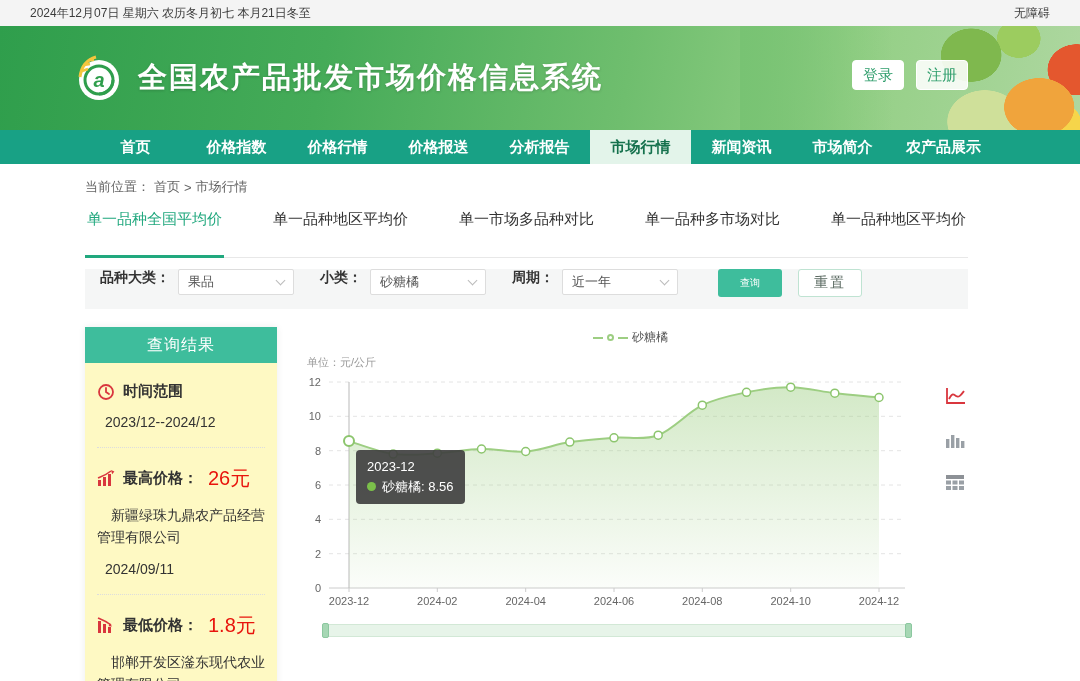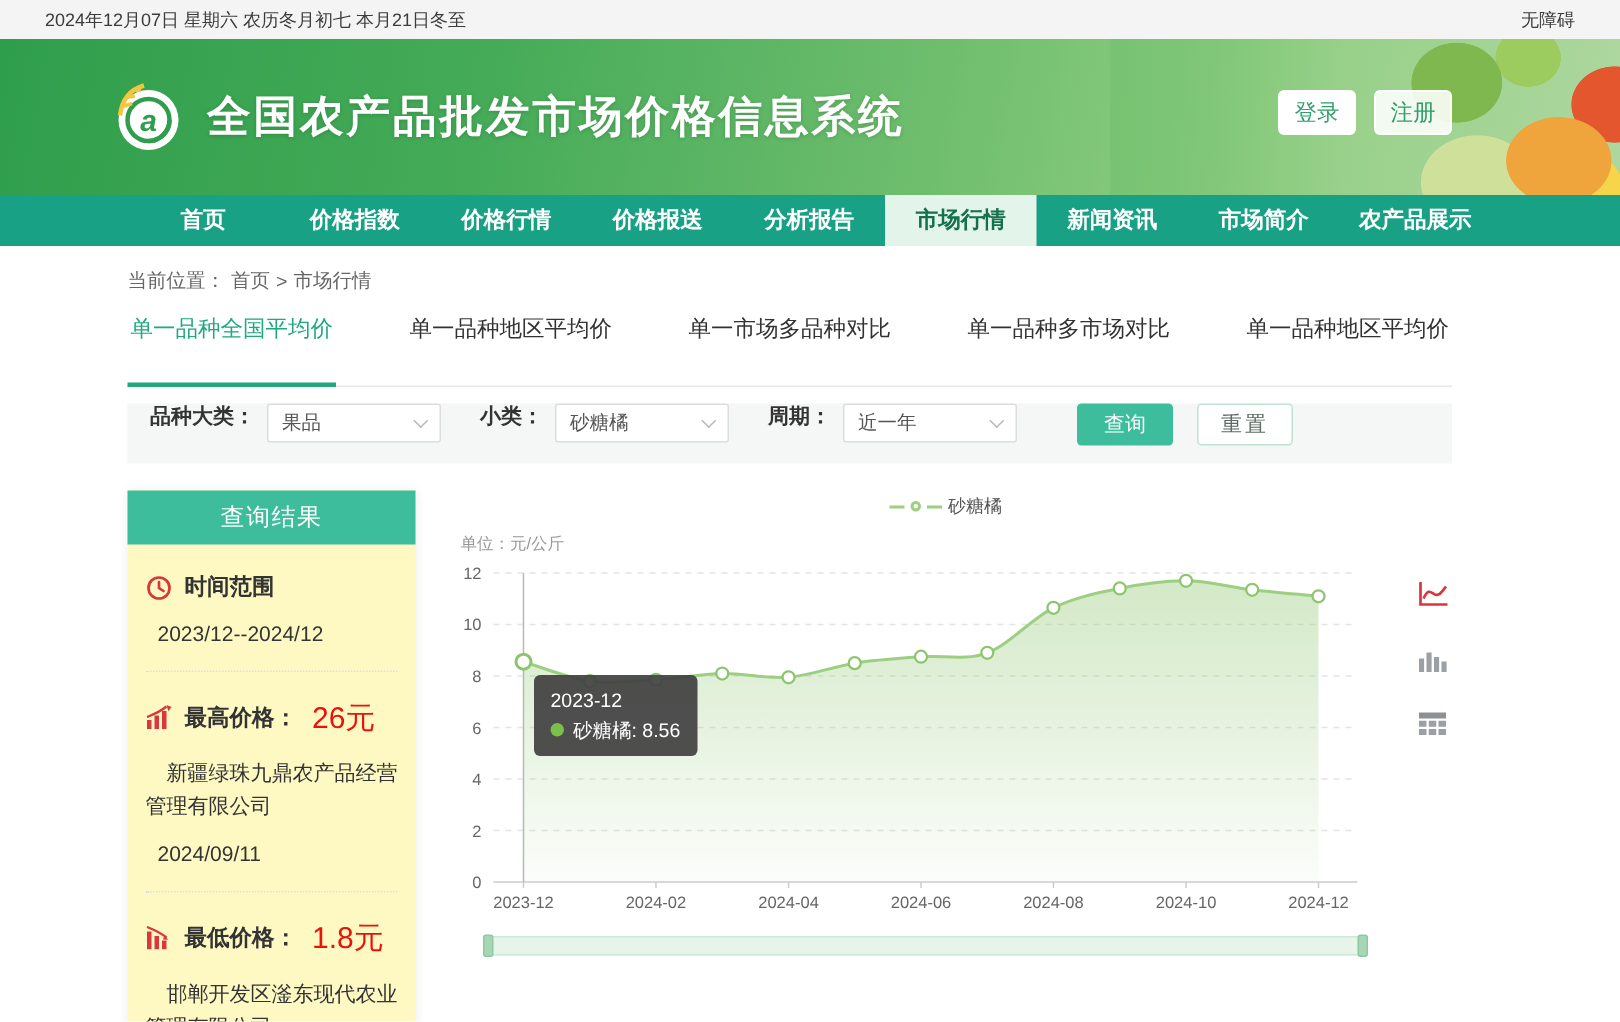--- a/index.html
+++ b/index.html
@@ -71,21 +71,21 @@
   }
   .f-label { font-weight: bold; margin-right: 8px; white-space: nowrap; }
   .select {
     width: 116px; height: 26px; background: #fff; border: 1px solid #ddd; border-radius: 2px;
     display: flex; align-items: center; justify-content: space-between; padding: 0 9px;
     color: #555; font-size: 13px; cursor: pointer; margin-right: 26px;
   }
   .chevron { width: 7px; height: 7px; border-right: 1.5px solid #bbb; border-bottom: 1.5px solid #bbb; transform: rotate(45deg); margin-top: -3px; }
   .btn-query {
     width: 64px; height: 28px; background: #3ebd9c; color: #fff; border: none; border-radius: 3px;
-    font-size: 14px; cursor: pointer; margin-left: 14px;
+    font-size: 10px; cursor: pointer; margin-left: 14px;
   }
   .btn-reset {
     width: 64px; height: 28px; background: #fff; color: #5c6b63; border: 1px solid #bfe3d2; border-radius: 3px;
     font-size: 14px; cursor: pointer; margin-left: 16px; letter-spacing: 2px;
   }
   
   .content { display: flex; margin: 18px 110px 0 85px; gap: 14px; height: 360px; }
   .sidebar { width: 192px; flex: 0 0 auto; background: #fef9c3; box-shadow: 0 0 7px rgba(0,0,0,.08); }
   .sb-header { height: 36px; background: #3ebd9c; color: #fff; font-size: 16px; display: flex; align-items: center; justify-content: center; letter-spacing: 1px; }
   .sb-body { padding: 2px 12px 0; font-size: 14px; color: #333; }

